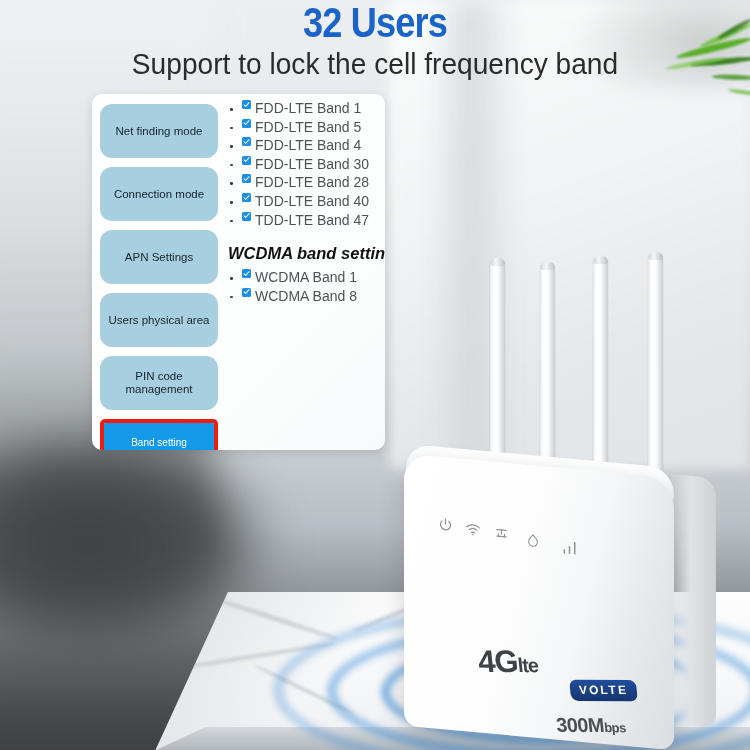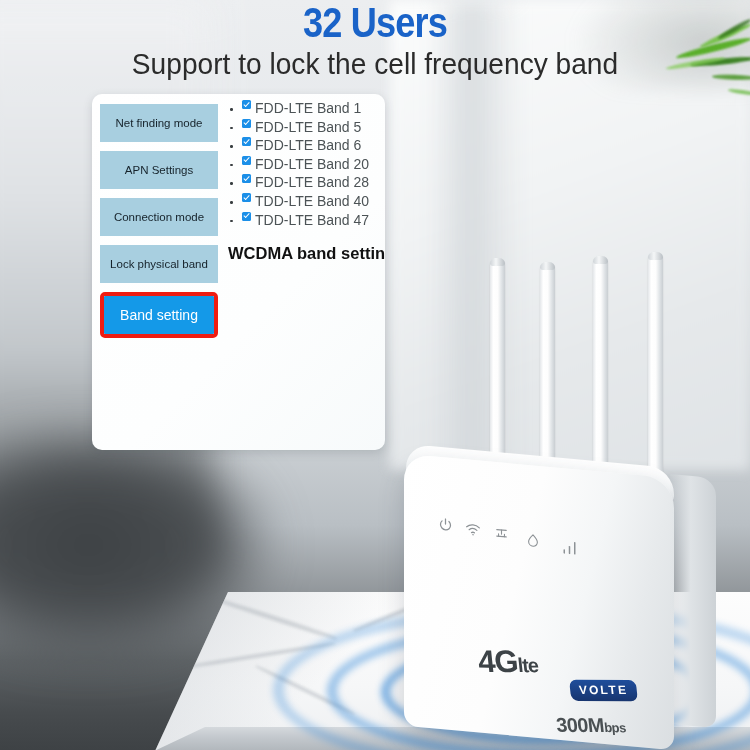--- a/index.html
+++ b/index.html
@@ -133,36 +133,36 @@
   
   #ui-panel{
     position:absolute;left:92px;top:94px;width:293px;height:356px;
     background:linear-gradient(135deg,#ffffff 0%,#fdfefe 60%,#f7fafb 100%);
     border-radius:10px;
     box-shadow:0 3px 10px rgba(60,70,80,.18);
     z-index:6;overflow:hidden;
   }
   .side-menu{position:absolute;left:8px;top:10px;width:118px;}
   .menu-item{
-    height:38px;margin-bottom:9px;border-radius:0;
+    height:54px;margin-bottom:9px;border-radius:12px;
     background:#a8cfe0;
     display:flex;align-items:center;justify-content:center;text-align:center;
     font-size:11.5px;color:#16232b;line-height:13px;padding:4px 4px;
     box-sizing:border-box;
   }
   .menu-item.highlight-wrap{background:transparent;padding:0;margin-bottom:9px;
     border:4px solid #ee1c12;border-radius:5px;height:46px;}
   .menu-item.highlight-wrap .inner{
     width:100%;height:100%;background:#1499e8;color:#fff;border-radius:1px;
-    display:flex;align-items:center;justify-content:center;font-size:14px;
+    display:flex;align-items:center;justify-content:center;font-size:10px;
   }
 
   .band-col{position:absolute;left:134px;top:6px;width:160px;}
   .band-h{font-size:16.5px;font-weight:bold;color:#111;margin:6px 0 6px 2px;}
-  .band-h.second{margin-top:14px;}
+  .band-h.second{margin-top:14px;font-style:italic;}
   .band-li{
     display:flex;align-items:flex-start;font-size:14px;color:#4c5356;
     height:18.6px;padding-left:16px;position:relative;white-space:nowrap;
   }
   .band-li .bullet{
     position:absolute;left:4px;top:8px;width:2.6px;height:2.6px;border-radius:50%;background:#3a3f42;
   }
   .cbx{
     width:9px;height:9px;border-radius:1.5px;background:#1b8fe8;
     margin-right:4px;flex:none;position:relative;
@@ -269,65 +269,80 @@
   <div class="h-title" style="color: rgb(26, 99, 200);">32 Users</div>
   <div class="h-sub" style="color: rgb(43, 43, 43);">Support to lock the cell frequency band</div>
 </div>
 
 <div id="ui-panel">
   <div class="side-menu" id="side-menu">
       <div class="menu-item">
         <span>Net finding mode</span>
       </div>
       <div class="menu-item">
+        <span>Connection mode</span>
+      </div>
+      <div class="menu-item">
         <span>APN Settings</span>
       </div>
       <div class="menu-item">
-        <span>Connection mode</span>
-      </div>
-      <div class="menu-item">
-        <span>Lock physical band</span>
+        <span>Users physical area</span>
+      </div>
+      <div class="menu-item">
+        <span>PIN code management</span>
       </div>
       <div class="menu-item highlight-wrap">
         <div class="inner">Band setting</div>
       </div>
     </div>
   <div class="band-col">
     <div id="lte-list">
         <div class="band-li">
           <span class="bullet"></span>
           <span class="cbx"></span>
           <span>FDD-LTE Band 1</span>
         </div>
         <div class="band-li">
           <span class="bullet"></span>
           <span class="cbx"></span>
           <span>FDD-LTE Band 5</span>
         </div>
         <div class="band-li">
           <span class="bullet"></span>
           <span class="cbx"></span>
-          <span>FDD-LTE Band 6</span>
-        </div>
-        <div class="band-li">
-          <span class="bullet"></span>
-          <span class="cbx"></span>
-          <span>FDD-LTE Band 20</span>
+          <span>FDD-LTE Band 4</span>
+        </div>
+        <div class="band-li">
+          <span class="bullet"></span>
+          <span class="cbx"></span>
+          <span>FDD-LTE Band 30</span>
         </div>
         <div class="band-li">
           <span class="bullet"></span>
           <span class="cbx"></span>
           <span>FDD-LTE Band 28</span>
         </div>
         <div class="band-li">
           <span class="bullet"></span>
           <span class="cbx"></span>
           <span>TDD-LTE Band 40</span>
         </div>
         <div class="band-li">
           <span class="bullet"></span>
           <span class="cbx"></span>
           <span>TDD-LTE Band 47</span>
         </div>
       </div>
     <div class="band-h second">WCDMA band settin</div>
+    <div id="wcdma-list">
+        <div class="band-li">
+          <span class="bullet"></span>
+          <span class="cbx"></span>
+          <span>WCDMA Band 1</span>
+        </div>
+        <div class="band-li">
+          <span class="bullet"></span>
+          <span class="cbx"></span>
+          <span>WCDMA Band 8</span>
+        </div>
+      </div>
   </div>
 </div>
 
 </body></html>

